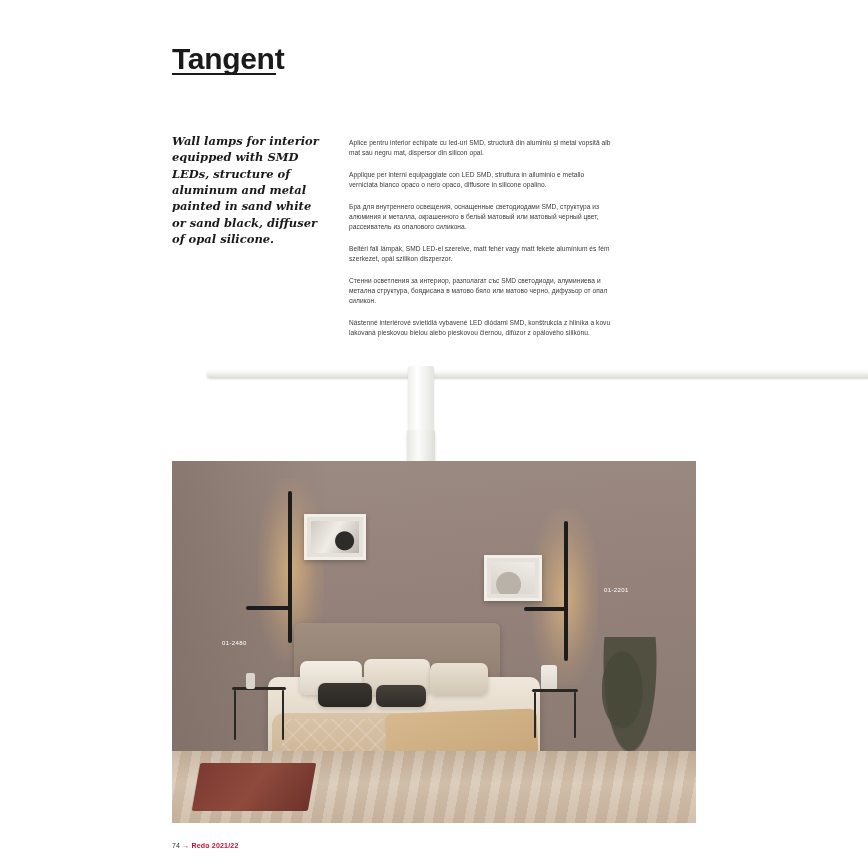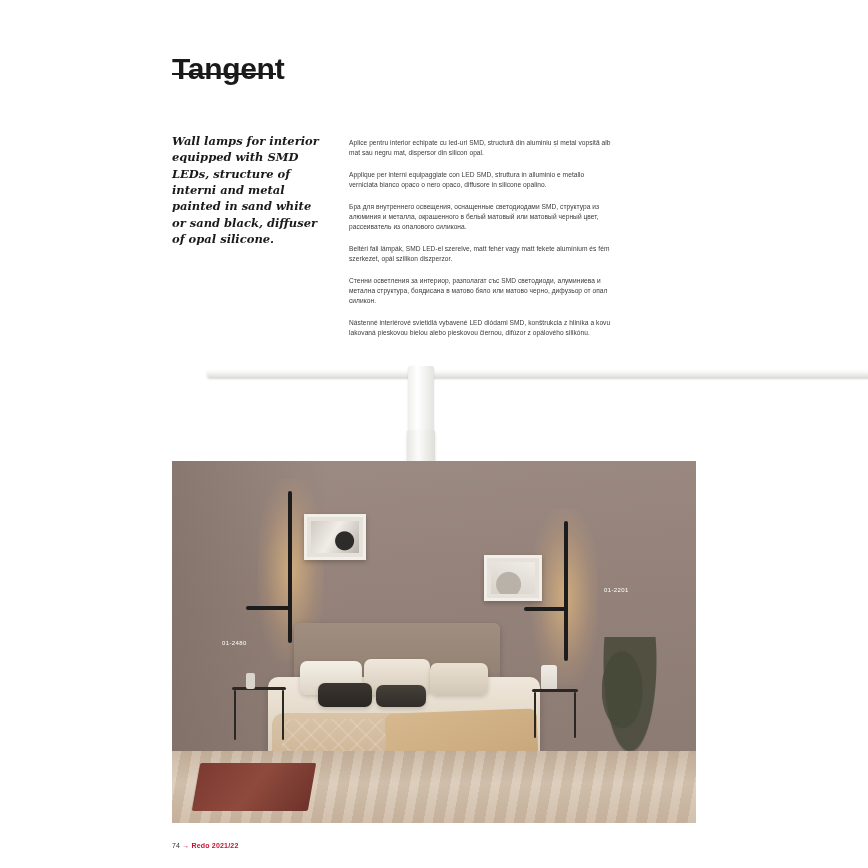--- a/index.html
+++ b/index.html
@@ -21,21 +21,20 @@
   .page-title {
     position: absolute;
     left: 172px;
     top: 42px;
     font-family: "Liberation Sans", sans-serif;
     font-weight: bold;
     font-size: 30px;
     letter-spacing: -0.3px;
     color: #1a1a1a;
     line-height: 1.1;
-    margin-top: 10px;
   }
   .title-rule {
     position: absolute;
     left: 172px;
     top: 73px;
     width: 104px;
     height: 2px;
     background: #1a1a1a;
   }
 
@@ -267,21 +266,21 @@
   .footer .pg { color: #333; }
   .footer .arrow { color: #c8102e; margin: 0 2px; }
   .footer .brand { color: #c8102e; font-weight: bold; }
 </style>
 </head>
 <body>
 
 <div class="page-title">Tangent</div>
 <div class="title-rule"></div>
 
-<div class="intro">Wall lamps for interior equipped with SMD LEDs, structure of interni and metal painted in sand white or sand black, diffuser of opal silicone.</div>
+<div class="intro">Wall lamps for interior equipped with SMD LEDs, structure of aluminum and metal painted in sand white or sand black, diffuser of opal silicone.</div>
 
 <div class="translations">
   <p>Aplice pentru interior echipate cu led-uri SMD, structură din aluminiu și metal vopsită alb mat sau negru mat, dispersor din silicon opal.</p>
   <p>Applique per interni equipaggiate con LED SMD, struttura in alluminio e metallo verniciata bianco opaco o nero opaco, diffusore in silicone opalino.</p>
   <p>Бра для внутреннего освещения, оснащенные светодиодами SMD, структура из алюминия и металла, окрашенного в белый матовый или матовый черный цвет, рассеиватель из опалового силикона.</p>
   <p>Beltéri fali lámpák, SMD LED-el szerelve, matt fehér vagy matt fekete alumínium és fém szerkezet, opál szilikon diszperzor.</p>
   <p>Стенни осветления за интериор, разполагат със SMD светодиоди, алуминиева и метална структура, боядисана в матово бяло или матово черно, дифузьор от опал силикон.</p>
   <p>Nástenné interiérové svietidlá vybavené LED diódami SMD, konštrukcia z hliníka a kovu lakovaná pieskovou bielou alebo pieskovou čiernou, difúzor z opálového silikónu.</p>
 </div>
 

